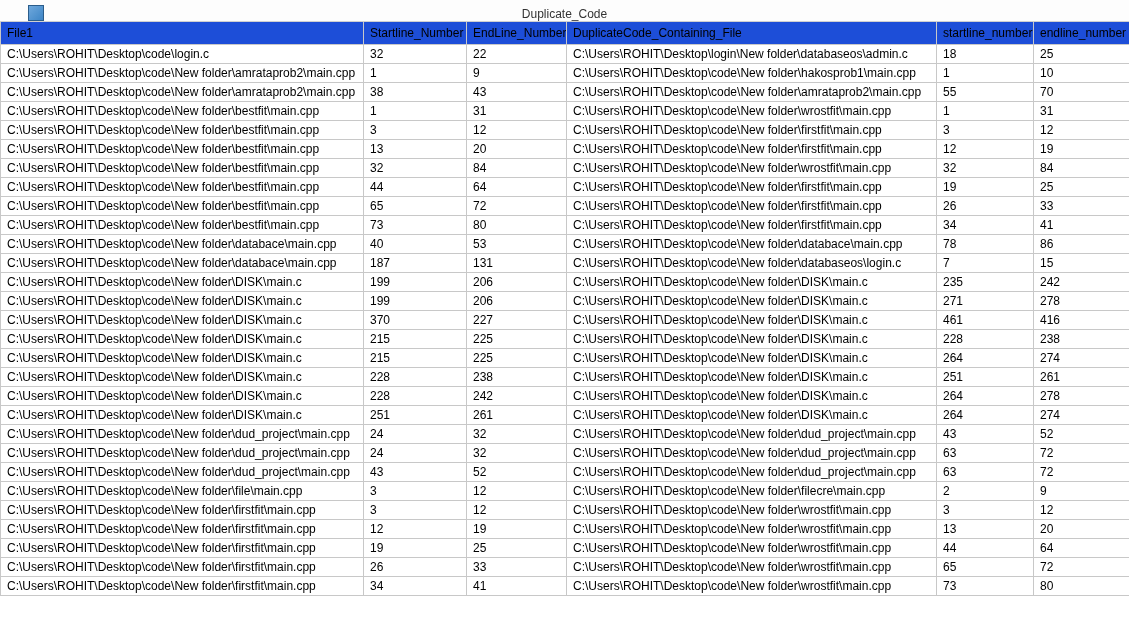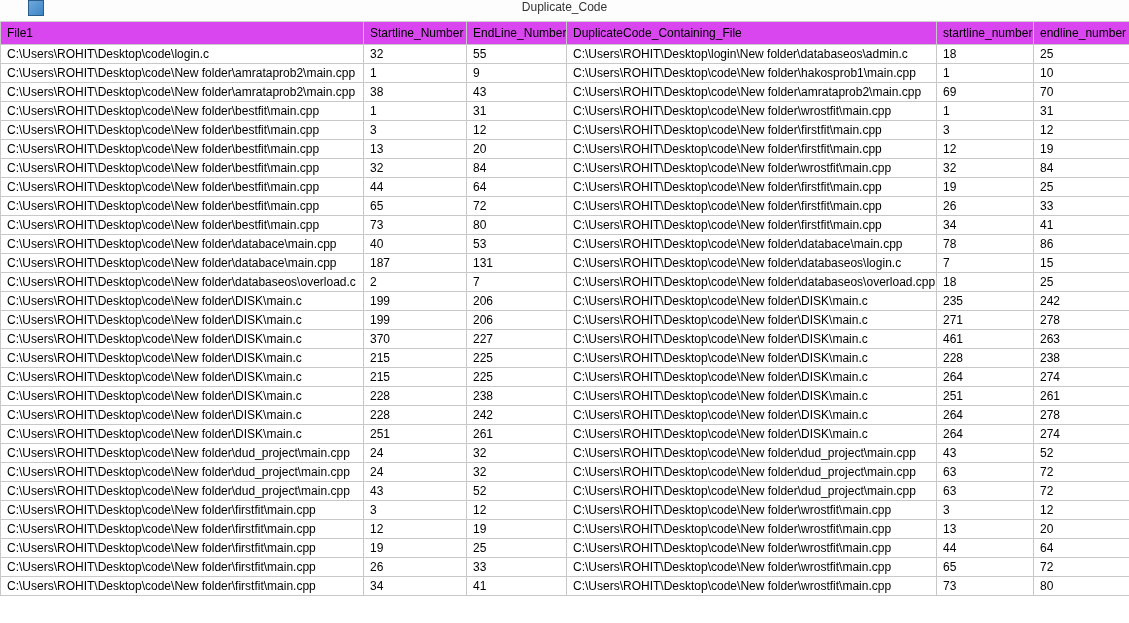--- a/index.html
+++ b/index.html
@@ -11,21 +11,21 @@
     color: #000;
     width: 1129px;
     height: 623px;
     overflow: hidden;
   }
   .titlebar {
     height: 22px;
     background: #fdfdfd;
     border-bottom: 1px solid #d0d0d0;
     display: flex;
-    align-items: flex-start;
+    align-items: flex-end;
     position: relative;
     padding-left: 24px;
   }
   .titlebar-icon {
     width: 16px; height: 16px;
     margin-left: 4px;
     background: linear-gradient(135deg,#6fa8dc,#3d85c6);
     border: 1px solid #2b5d8b;
   }
   .titlebar-title {
@@ -52,21 +52,21 @@
     padding: 2px 6px;
     text-align: left;
     white-space: nowrap;
     overflow: hidden;
     text-overflow: clip;
     height: 18px;
     font-size: 12px;
     background: #fff;
   }
   th {
-    background: #d946ef;
+    background: #1d4ed8;
     font-weight: 400;
     height: 22px;
     border-top: none;
   }
   col.c1 { width: 363px; }
   col.c2 { width: 103px; }
   col.c3 { width: 100px; }
   col.c4 { width: 370px; }
   col.c5 { width: 97px; }
   col.c6 { width: 96px; }
@@ -96,39 +96,39 @@
         <th>EndLine_Number</th>
         <th>DuplicateCode_Containing_File</th>
         <th>startline_number</th>
         <th>endline_number</th>
       </tr>
     </thead>
     <tbody id="tbody">
         <tr>
           <td>C:\Users\ROHIT\Desktop\code\login.c</td>
           <td>32</td>
-          <td>55</td>
+          <td>22</td>
           <td>C:\Users\ROHIT\Desktop\login\New folder\databaseos\admin.c</td>
           <td>18</td>
           <td>25</td>
         </tr>
         <tr>
           <td>C:\Users\ROHIT\Desktop\code\New folder\amrataprob2\main.cpp</td>
           <td>1</td>
           <td>9</td>
           <td>C:\Users\ROHIT\Desktop\code\New folder\hakosprob1\main.cpp</td>
           <td>1</td>
           <td>10</td>
         </tr>
         <tr>
           <td>C:\Users\ROHIT\Desktop\code\New folder\amrataprob2\main.cpp</td>
           <td>38</td>
           <td>43</td>
           <td>C:\Users\ROHIT\Desktop\code\New folder\amrataprob2\main.cpp</td>
-          <td>69</td>
+          <td>55</td>
           <td>70</td>
         </tr>
         <tr>
           <td>C:\Users\ROHIT\Desktop\code\New folder\bestfit\main.cpp</td>
           <td>1</td>
           <td>31</td>
           <td>C:\Users\ROHIT\Desktop\code\New folder\wrostfit\main.cpp</td>
           <td>1</td>
           <td>31</td>
         </tr>
@@ -190,28 +190,20 @@
         </tr>
         <tr>
           <td>C:\Users\ROHIT\Desktop\code\New folder\databace\main.cpp</td>
           <td>187</td>
           <td>131</td>
           <td>C:\Users\ROHIT\Desktop\code\New folder\databaseos\login.c</td>
           <td>7</td>
           <td>15</td>
         </tr>
         <tr>
-          <td>C:\Users\ROHIT\Desktop\code\New folder\databaseos\overload.c</td>
-          <td>2</td>
-          <td>7</td>
-          <td>C:\Users\ROHIT\Desktop\code\New folder\databaseos\overload.cpp</td>
-          <td>18</td>
-          <td>25</td>
-        </tr>
-        <tr>
           <td>C:\Users\ROHIT\Desktop\code\New folder\DISK\main.c</td>
           <td>199</td>
           <td>206</td>
           <td>C:\Users\ROHIT\Desktop\code\New folder\DISK\main.c</td>
           <td>235</td>
           <td>242</td>
         </tr>
         <tr>
           <td>C:\Users\ROHIT\Desktop\code\New folder\DISK\main.c</td>
           <td>199</td>
@@ -219,21 +211,21 @@
           <td>C:\Users\ROHIT\Desktop\code\New folder\DISK\main.c</td>
           <td>271</td>
           <td>278</td>
         </tr>
         <tr>
           <td>C:\Users\ROHIT\Desktop\code\New folder\DISK\main.c</td>
           <td>370</td>
           <td>227</td>
           <td>C:\Users\ROHIT\Desktop\code\New folder\DISK\main.c</td>
           <td>461</td>
-          <td>263</td>
+          <td>416</td>
         </tr>
         <tr>
           <td>C:\Users\ROHIT\Desktop\code\New folder\DISK\main.c</td>
           <td>215</td>
           <td>225</td>
           <td>C:\Users\ROHIT\Desktop\code\New folder\DISK\main.c</td>
           <td>228</td>
           <td>238</td>
         </tr>
         <tr>
@@ -284,20 +276,28 @@
           <td>63</td>
           <td>72</td>
         </tr>
         <tr>
           <td>C:\Users\ROHIT\Desktop\code\New folder\dud_project\main.cpp</td>
           <td>43</td>
           <td>52</td>
           <td>C:\Users\ROHIT\Desktop\code\New folder\dud_project\main.cpp</td>
           <td>63</td>
           <td>72</td>
+        </tr>
+        <tr>
+          <td>C:\Users\ROHIT\Desktop\code\New folder\file\main.cpp</td>
+          <td>3</td>
+          <td>12</td>
+          <td>C:\Users\ROHIT\Desktop\code\New folder\filecre\main.cpp</td>
+          <td>2</td>
+          <td>9</td>
         </tr>
         <tr>
           <td>C:\Users\ROHIT\Desktop\code\New folder\firstfit\main.cpp</td>
           <td>3</td>
           <td>12</td>
           <td>C:\Users\ROHIT\Desktop\code\New folder\wrostfit\main.cpp</td>
           <td>3</td>
           <td>12</td>
         </tr>
         <tr>

